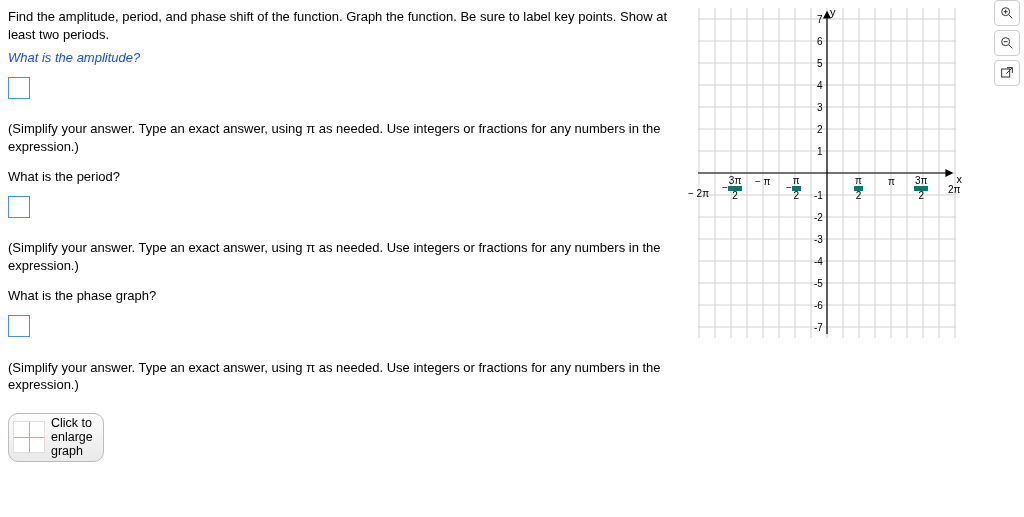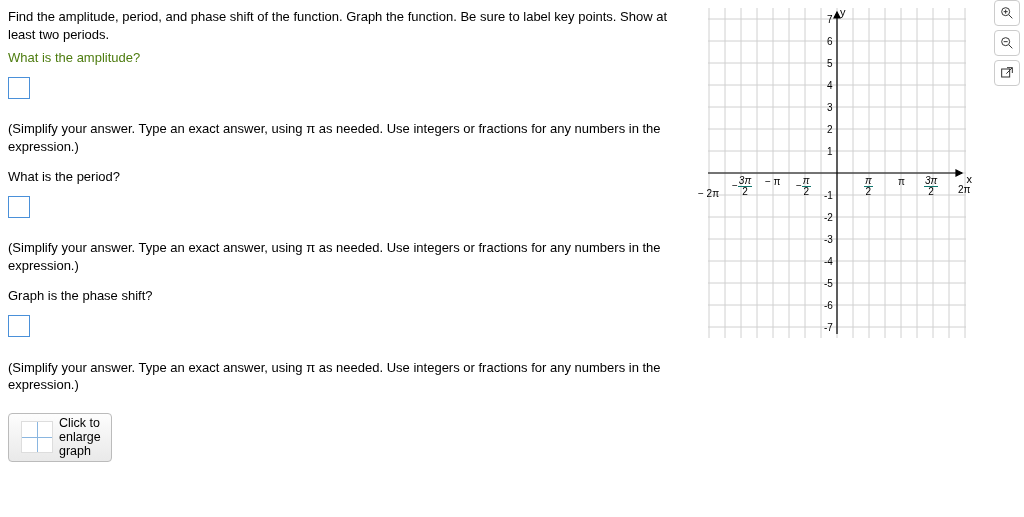--- a/index.html
+++ b/index.html
@@ -9,21 +9,20 @@
     font-family: Arial, Helvetica, sans-serif;
     font-size: 13px;
     color: #000;
     background: #fff;
     width: 1024px;
     height: 517px;
     position: relative;
   }
   .main-layout {
     display: flex;
-    gap: 10px;
   }
   .left-col {
     width: 690px;
     line-height: 1.35;
   }
   .right-col {
     width: 260px;
     position: relative;
   }
   .toolbar {
@@ -42,40 +41,41 @@
     background: #fff;
     display: flex;
     align-items: center;
     justify-content: center;
     cursor: pointer;
   }
   .tool-btn svg { width: 16px; height: 16px; stroke: #333; fill: none; stroke-width: 1.5; }
   .para { margin: 0 0 6px 0; }
   .equation { margin: 4px 0 2px 0; }
   .truncated {
-    color: #4d7c0f;
+    color: #1d4ed8;
+    font-style: italic;
   }
   .answer-box {
     width: 22px;
     height: 22px;
     border: 1px solid #4a90d9;
     display: inline-block;
     margin: 4px 0;
   }
   .hint {
     font-size: 13px;
   }
   .graph-btn {
     display: inline-flex;
     align-items: center;
     gap: 6px;
     border: 1px solid #bbb;
     background: linear-gradient(#fdfdfd,#e9e9e9);
-    padding: 2px 10px 2px 12px;
-    border-radius: 4px;
+    padding: 2px 10px 2px 4px;
+    border-radius: 10px;
     cursor: pointer;
     margin: 6px 0;
     font-size: 12.5px;
     line-height: 1.15;
   }
   .graph-btn .thumb {
     width: 32px;
     height: 32px;
     background: #fff;
     position: relative;
@@ -113,21 +113,21 @@
     white-space: nowrap;
   }
   .frac {
     display: inline-flex;
     flex-direction: column;
     align-items: center;
     font-size: 10px;
     line-height: 1;
     vertical-align: middle;
   }
-  .frac .num { border-bottom: 1px solid #0f766e; padding: 0 1px; font-style: italic; }
+  .frac .num { border-bottom: 5px solid #0f766e; padding: 0 1px; }
   .frac .den { padding: 0 1px; }
 </style>
 </head>
 <body>
 
 <div class="main-layout">
 
   <div class="left-col">
     <p class="para">Find the amplitude, period, and phase shift of the function. Graph the function. Be sure to label key points. Show at least two periods.</p>
 
@@ -137,21 +137,21 @@
     <div class="answer-box"></div>
 
     <p class="hint">(Simplify your answer. Type an exact answer, using π as needed. Use integers or fractions for any numbers in the expression.)</p>
 
     <p class="para" style="margin-top:10px">What is the period?</p>
 
     <div class="answer-box"></div>
 
     <p class="hint">(Simplify your answer. Type an exact answer, using π as needed. Use integers or fractions for any numbers in the expression.)</p>
 
-    <p class="para" style="margin-top:10px">Graph is the phase shift?</p>
+    <p class="para" style="margin-top:10px">What is the phase graph?</p>
 
     <div class="answer-box"></div>
 
     <p class="hint">(Simplify your answer. Type an exact answer, using π as needed. Use integers or fractions for any numbers in the expression.)</p>
 
 
     <div class="graph-btn">
       <span class="thumb"></span>
       <span style="white-space:pre">Click to
 enlarge

